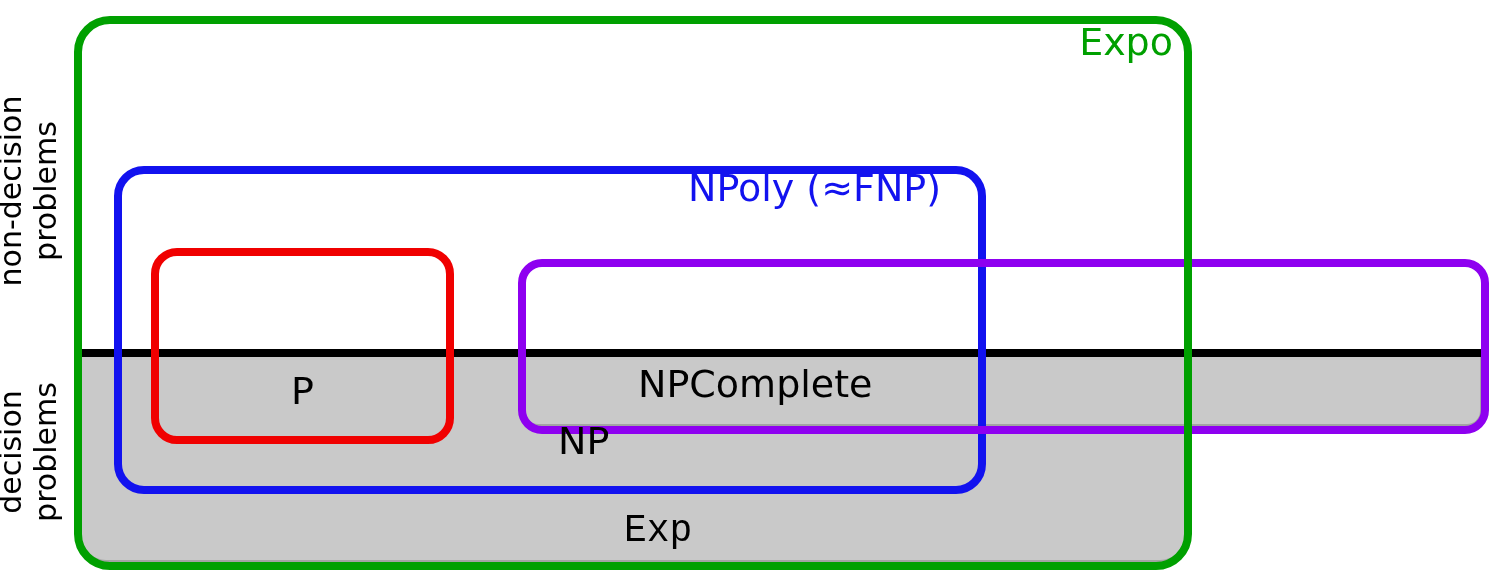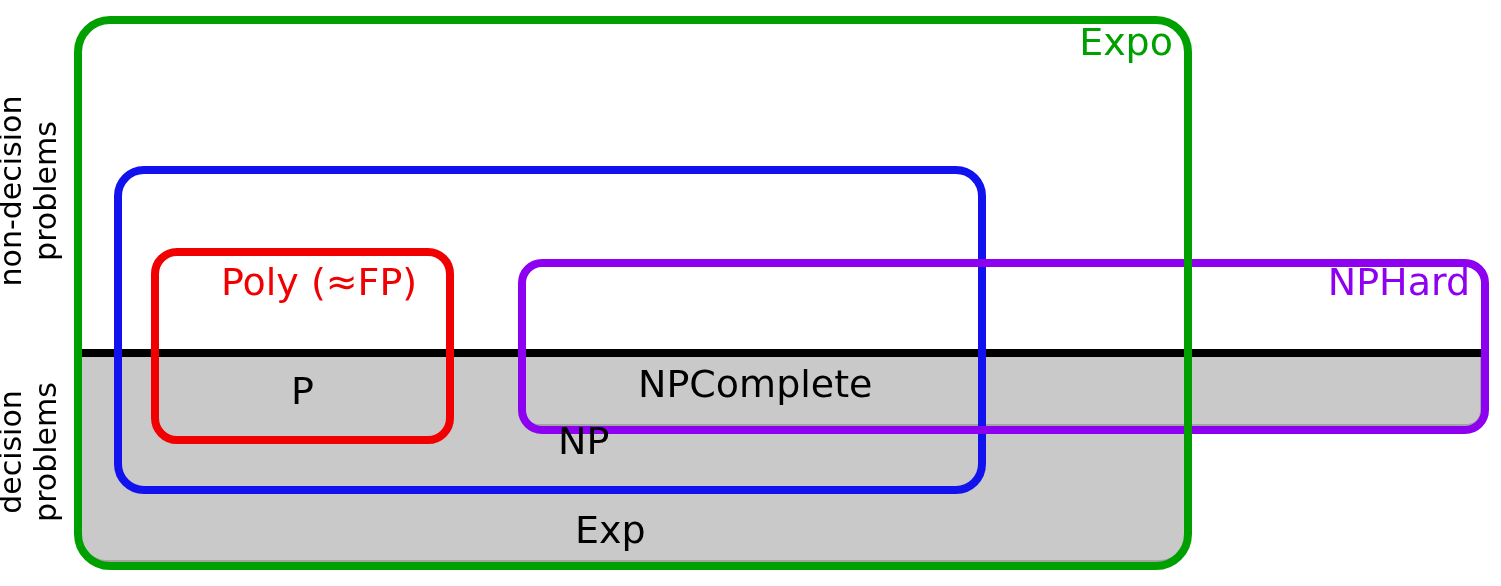--- a/index.html
+++ b/index.html
@@ -37,21 +37,21 @@
     position:absolute; z-index:8; white-space:nowrap;
     font-size:38px; line-height:1.1; color:#000;
   }
   .lbl-expo       { right:328px; top:22px; }
   .lbl-npoly      { left:688px;  top:168px; }
   .lbl-poly       { left:221px;  top:262px; }
   .lbl-nphard     { right:31px;  top:262px; }
   .lbl-npcomplete { left:638px;  top:364px;text-align:center; }
   .lbl-p          { left:291px;  top:371px; }
   .lbl-np         { left:558px;  top:421px; }
-  .lbl-exp        { left:575px;  top:510px; }
+  .lbl-exp        { left:624px;  top:510px;font-family:Liberation Mono, monospace; }
   
   .side {
     position:absolute; left:-92px; width:240px; height:70px;
     font-size:30px; line-height:35px; text-align:center;
     color:#000; transform:rotate(-90deg); white-space:pre-line;
     z-index:8;
   }
   .side-nondecision { top:156px; }
   .side-decision    { top:417px; }
 </style>
@@ -64,22 +64,21 @@
   <div class="fill-nphard" style="background: rgb(201, 201, 201);"></div>
 
   <div class="divider" style="background: rgb(0, 0, 0);"></div>
 
   <div class="box box-red" style="border-color: rgb(240, 0, 0);"></div>
   <div class="box box-blue" style="border-color: rgb(18, 18, 239);"></div>
   <div class="box box-purple" style="border-color: rgb(142, 0, 240);"></div>
   <div class="box box-green" style="border-color: rgb(0, 160, 0);"></div>
 
   <div class="lbl lbl-expo" style="color: rgb(0, 160, 0);">Expo</div>
-  <div class="lbl lbl-poly" style="color: rgb(240, 0, 0);">Poly (≈FP)</div>
-  <div class="lbl lbl-nphard" style="color: rgb(142, 0, 240);">NPHard</div>
+  <div class="lbl lbl-npoly" style="color: rgb(18, 18, 239);">NPoly (≈FNP)</div>
 
   <div class="lbl lbl-p">P</div>
   <div class="lbl lbl-npcomplete">NPComplete</div>
   <div class="lbl lbl-np">NP</div>
   <div class="lbl lbl-exp">Exp</div>
 
   <div class="side side-nondecision">non-decision
 problems</div>
   <div class="side side-decision">decision
 problems</div>

